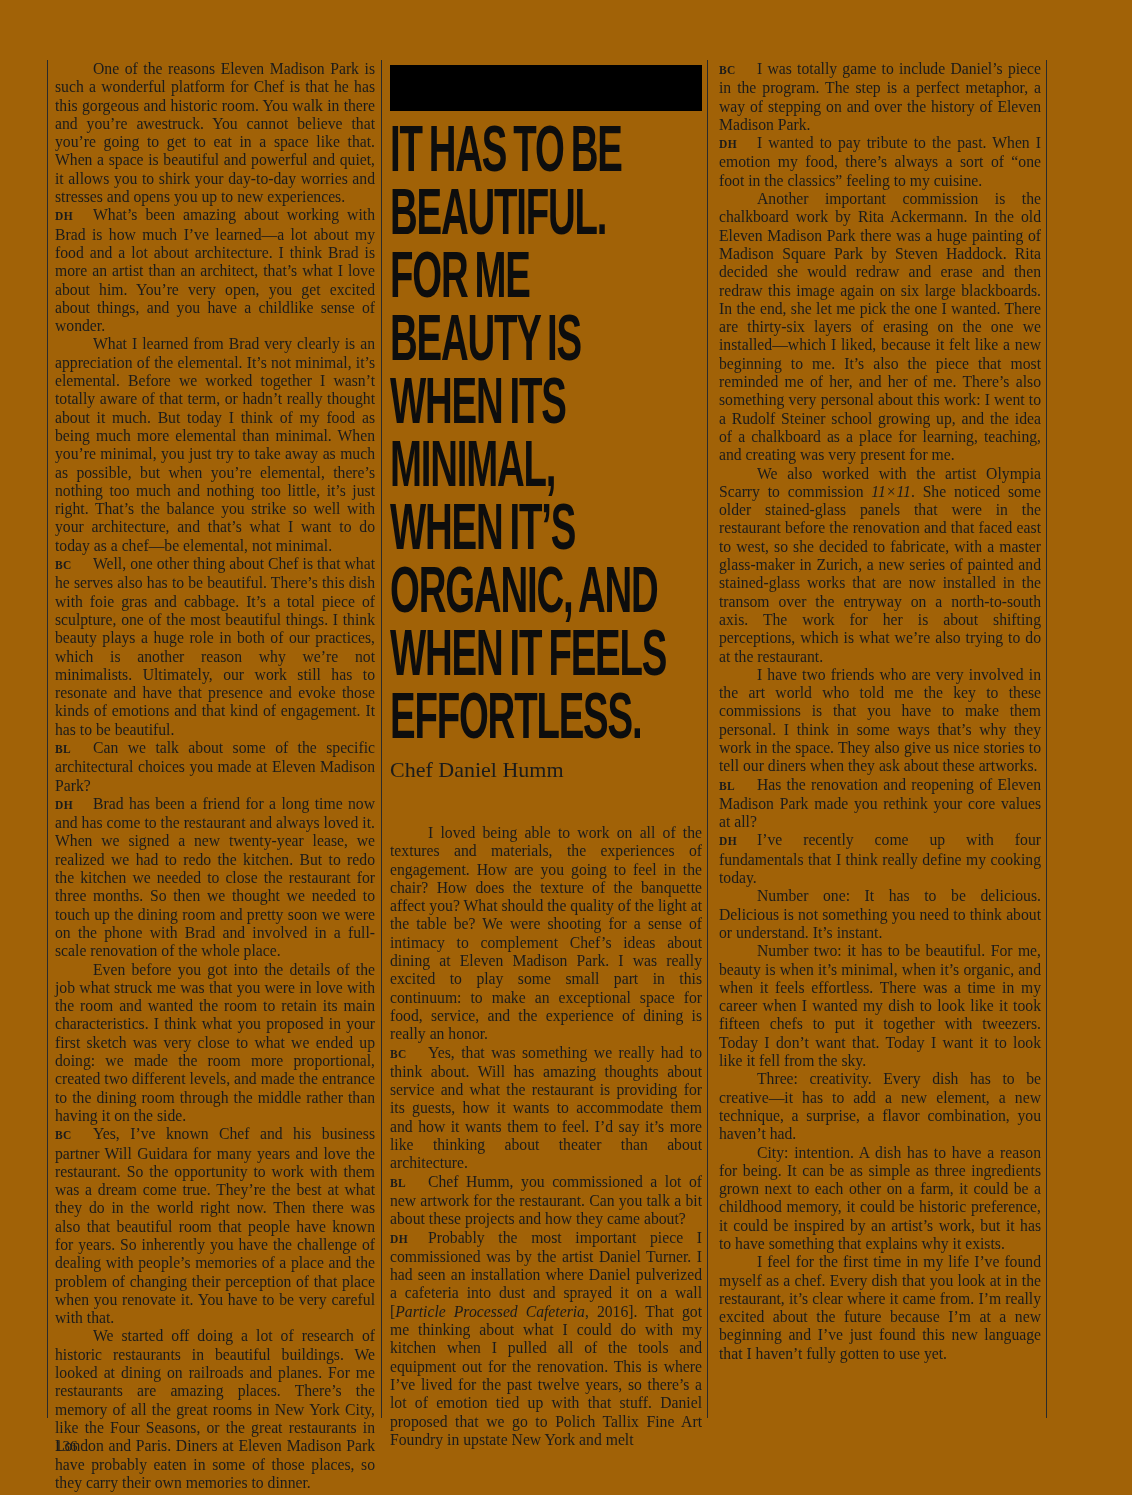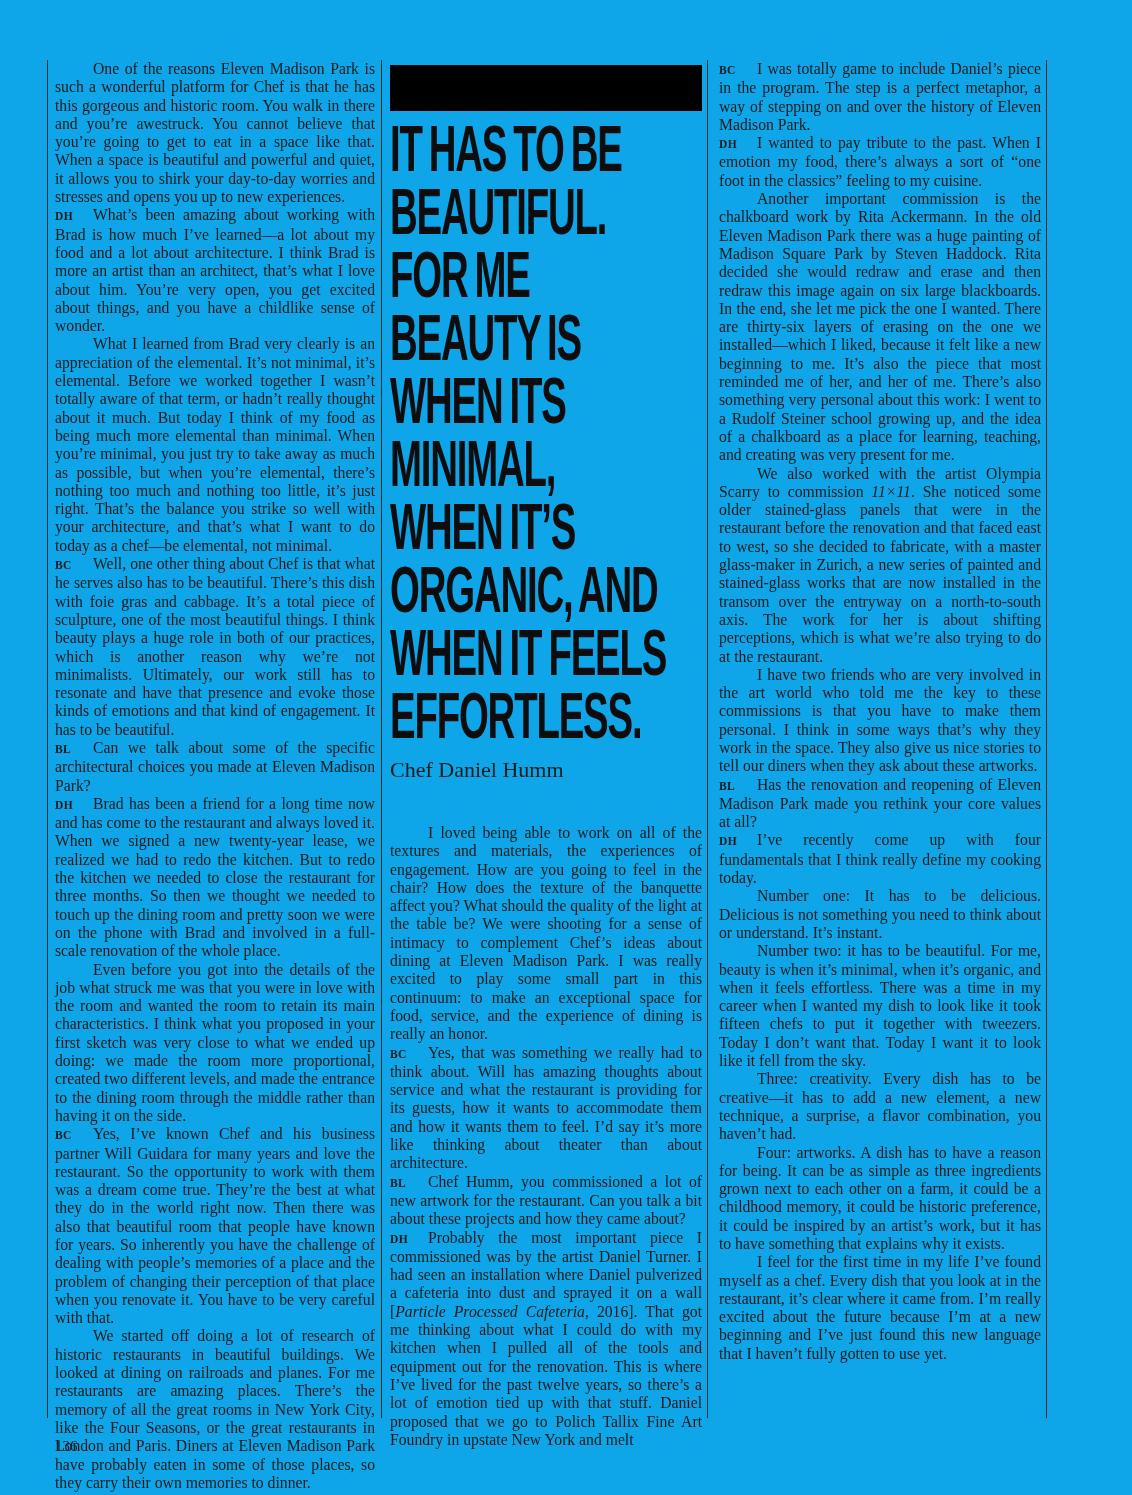--- a/index.html
+++ b/index.html
@@ -6,21 +6,21 @@
     margin: 0; padding: 0;
     background: #ffffff;
   }
   body {
     width: 1132px; height: 1495px;
     position: relative;
     overflow: hidden;
     font-family: "Liberation Serif", serif;
     color: #1b1b1b;
   }
-  .page { position: absolute; inset: 0; background: #0ea5e9; }
+  .page { position: absolute; inset: 0; background: #a16207; }
 
   .rule {
     position: absolute;
     top: 60px;
     width: 1px;
     height: 1358px;
     background: #2a2a2a;
   }
   .rule-1 { left: 47px; }
   .rule-2 { left: 381px; }
@@ -139,19 +139,19 @@
       <p class="para"><span class="speaker-tag">BC</span><span class="run">I was totally game to include Daniel’s piece in the program. The step is a perfect metaphor, a way of stepping on and over the history of Eleven Madison Park.</span></p>
       <p class="para"><span class="speaker-tag">DH</span><span class="run">I wanted to pay tribute to the past. When I emotion my food, there’s always a sort of “one foot in the classics” feeling to my cuisine.</span></p>
       <p class="para indent"><span class="run">Another important commission is the chalkboard work by Rita Ackermann. In the old Eleven Madison Park there was a huge painting of Madison Square Park by Steven Haddock. Rita decided she would redraw and erase and then redraw this image again on six large blackboards. In the end, she let me pick the one I wanted. There are thirty-six layers of erasing on the one we installed—which I liked, because it felt like a new beginning to me. It’s also the piece that most reminded me of her, and her of me. There’s also something very personal about this work: I went to a Rudolf Steiner school growing up, and the idea of a chalkboard as a place for learning, teaching, and creating was very present for me.</span></p>
       <p class="para indent"><span class="run">We also worked with the artist Olympia Scarry to commission </span><span class="run italic">11×11</span><span class="run">. She noticed some older stained-glass panels that were in the restaurant before the renovation and that faced east to west, so she decided to fabricate, with a master glass-maker in Zurich, a new series of painted and stained-glass works that are now installed in the transom over the entryway on a north-to-south axis. The work for her is about shifting perceptions, which is what we’re also trying to do at the restaurant.</span></p>
       <p class="para indent"><span class="run">I have two friends who are very involved in the art world who told me the key to these commissions is that you have to make them personal. I think in some ways that’s why they work in the space. They also give us nice stories to tell our diners when they ask about these artworks.</span></p>
       <p class="para"><span class="speaker-tag">BL</span><span class="run">Has the renovation and reopening of Eleven Madison Park made you rethink your core values at all?</span></p>
       <p class="para"><span class="speaker-tag">DH</span><span class="run">I’ve recently come up with four fundamentals that I think really define my cooking today.</span></p>
       <p class="para indent"><span class="run">Number one: It has to be delicious. Delicious is not something you need to think about or understand. It’s instant.</span></p>
       <p class="para indent"><span class="run">Number two: it has to be beautiful. For me, beauty is when it’s minimal, when it’s organic, and when it feels effortless. There was a time in my career when I wanted my dish to look like it took fifteen chefs to put it together with tweezers. Today I don’t want that. Today I want it to look like it fell from the sky.</span></p>
       <p class="para indent"><span class="run">Three: creativity. Every dish has to be creative—it has to add a new element, a new technique, a surprise, a flavor combination, you haven’t had.</span></p>
-      <p class="para indent"><span class="run">Four: artworks. A dish has to have a reason for being. It can be as simple as three ingredients grown next to each other on a farm, it could be a childhood memory, it could be historic preference, it could be inspired by an artist’s work, but it has to have something that explains why it exists.</span></p>
+      <p class="para indent"><span class="run">City: intention. A dish has to have a reason for being. It can be as simple as three ingredients grown next to each other on a farm, it could be a childhood memory, it could be historic preference, it could be inspired by an artist’s work, but it has to have something that explains why it exists.</span></p>
       <p class="para indent"><span class="run">I feel for the first time in my life I’ve found myself as a chef. Every dish that you look at in the restaurant, it’s clear where it came from. I’m really excited about the future because I’m at a new beginning and I’ve just found this new language that I haven’t fully gotten to use yet.</span></p>
     </div>
 
   <div class="page-number">136</div>
 
 </div>
 
 </body></html>

